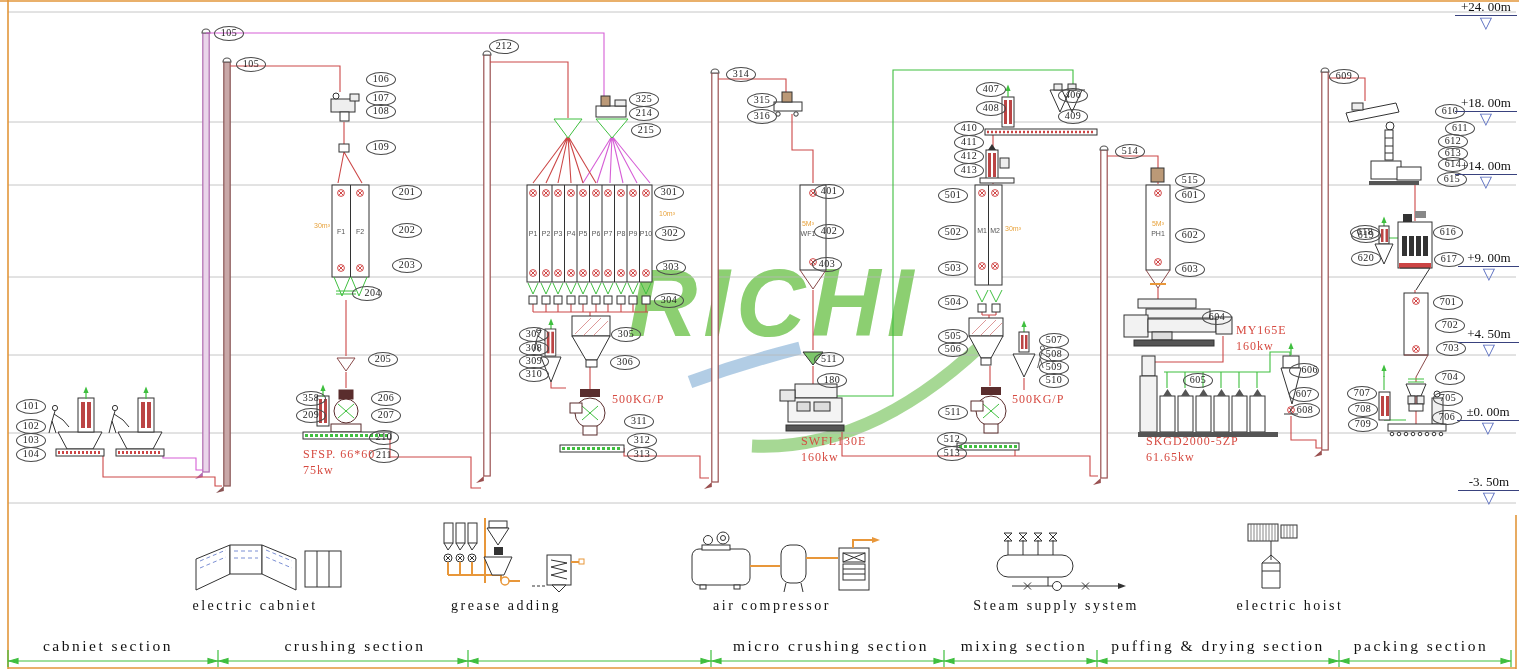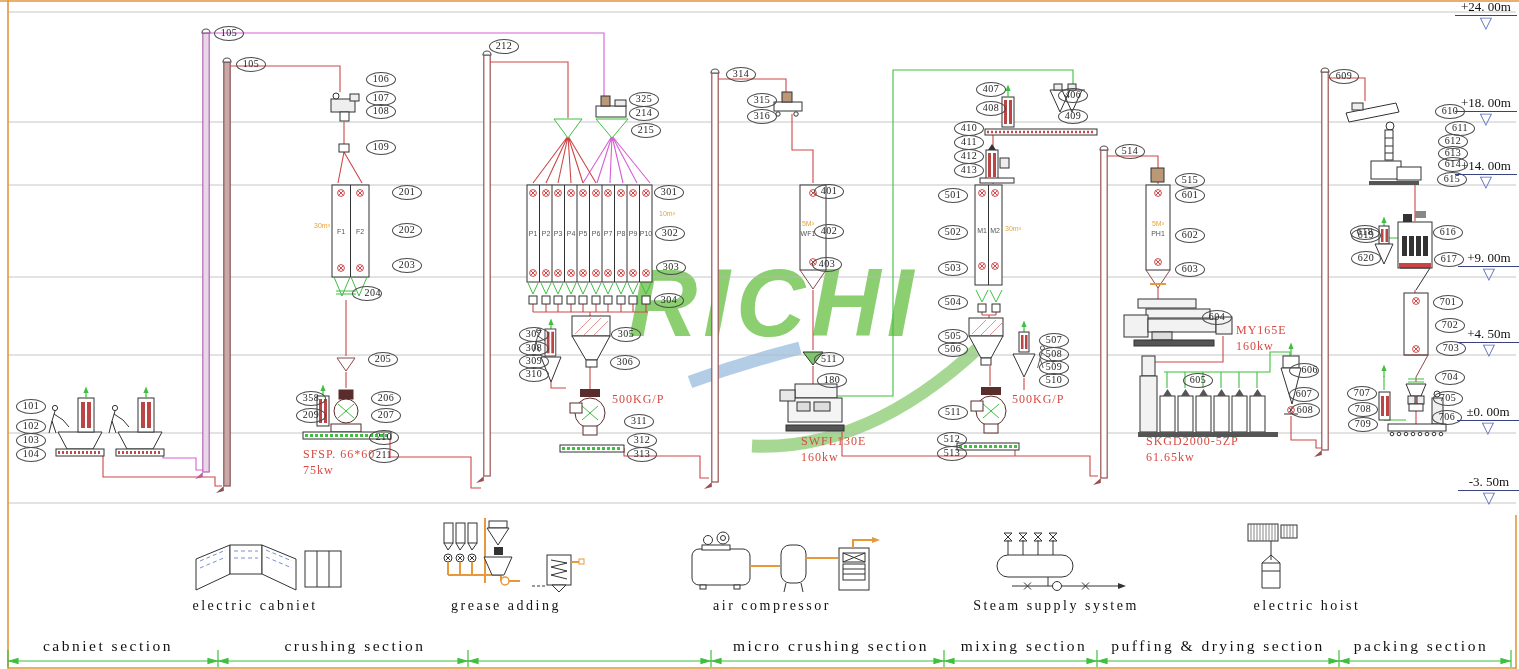--- a/index.html
+++ b/index.html
@@ -693,15 +693,15 @@
       <div class="section-label" style="left: 108px; top: 637px;">cabniet section</div>
       <div class="section-label" style="left: 355px; top: 637px;">crushing section</div>
       <div class="section-label" style="left: 831px; top: 637px;">micro crushing section</div>
       <div class="section-label" style="left: 1024px; top: 637px;">mixing section</div>
       <div class="section-label" style="left: 1218px; top: 637px;">puffing &amp; drying section</div>
       <div class="section-label" style="left: 1421px; top: 637px;">packing section</div>
       <div class="legend-label" style="left: 255px; top: 598px;">electric cabniet</div>
       <div class="legend-label" style="left: 506px; top: 598px;">grease adding</div>
       <div class="legend-label" style="left: 772px; top: 598px;">air compressor</div>
       <div class="legend-label" style="left: 1056px; top: 598px;">Steam supply system</div>
-      <div class="legend-label" style="left: 1290px; top: 598px; margin-left: 17px;">electric hoist</div>
+      <div class="legend-label" style="left: 1290px; top: 598px;">electric hoist</div>
     </div>
 </div>
 
 </body></html>

